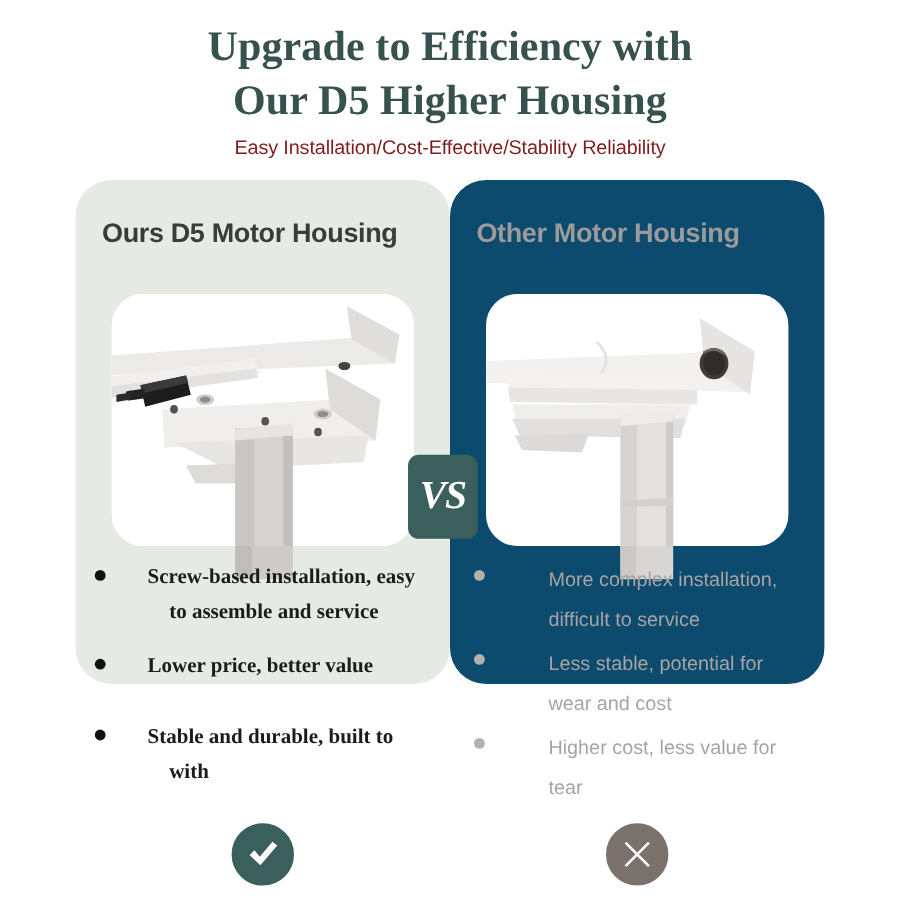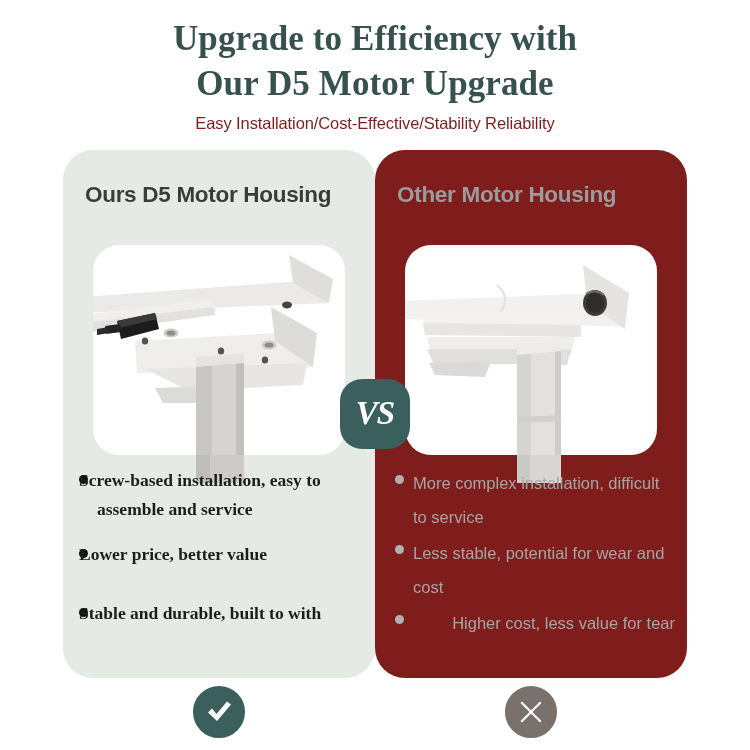--- a/index.html
+++ b/index.html
@@ -43,25 +43,25 @@
     font-size: 16.5px;
     color: #7f1d1d;
     letter-spacing: -0.1px;
   }
 
   
   .panel {
     position: absolute;
     top: 150px;
     width: 312px;
-    height: 528px;
+    height: 420px;
     border-radius: 30px;
   }
   .panel-left  { left: 63px;  background: #e5eae5; }
-  .panel-right { left: 375px; background: #7f1d1d; }
+  .panel-right { left: 375px; background: #0c4a6e; }
 
   .panel-title {
     position: absolute;
     top: 32px;
     left: 22px;
     right: 14px;
     font-size: 22.5px;
     font-weight: bold;
     letter-spacing: -0.3px;
   }
@@ -96,20 +96,21 @@
   .bullets {
     position: absolute;
     left: 16px;
     right: 12px;
     top: 318px;
   }
   .bullet {
     position: relative;
     display: flex;
     align-items: flex-start;
+    gap: 44px;
   }
   .dot {
     flex: 0 0 auto;
     width: 9px;
     height: 9px;
     border-radius: 50%;
     margin-top: 9px;
     margin-right: 9px;
   }
   .panel-left .dot  { background: #111111; }
@@ -138,23 +139,23 @@
     color: #a7a4a4;
     letter-spacing: 0px;
   }
   .panel-right .bullet { margin-bottom: 2px; justify-content: space-between; }
 
   
   .vs-badge {
     position: absolute;
     left: 340px;
     top: 379px;
-    width: 70px;
+    width: 58px;
     height: 70px;
-    border-radius: 22px;
+    border-radius: 9px;
     background: #3b5f5c;
     display: flex;
     align-items: center;
     justify-content: center;
     z-index: 5;
   }
   .vs-badge span {
     font-family: "Liberation Serif", serif;
     font-style: italic;
     font-weight: bold;
@@ -189,21 +190,21 @@
   .verdict svg { display: block; }
 </style>
 </head>
 <body>
 
 <div class="page">
 
   <div class="header">
     <div class="headline">
       <span class="headline-line">Upgrade to Efficiency with</span>
-      <span class="headline-line">Our D5 Motor Upgrade</span>
+      <span class="headline-line">Our D5 Higher Housing</span>
     </div>
     <div class="subtitle">Easy Installation/Cost-Effective/Stability Reliability</div>
   </div>
 
   <div class="panel panel-left">
 
     <div class="panel-title">Ours D5 Motor Housing</div>
 
     <div class="photo-bleed">
       <svg width="252" height="238" viewBox="0 0 252 238">

